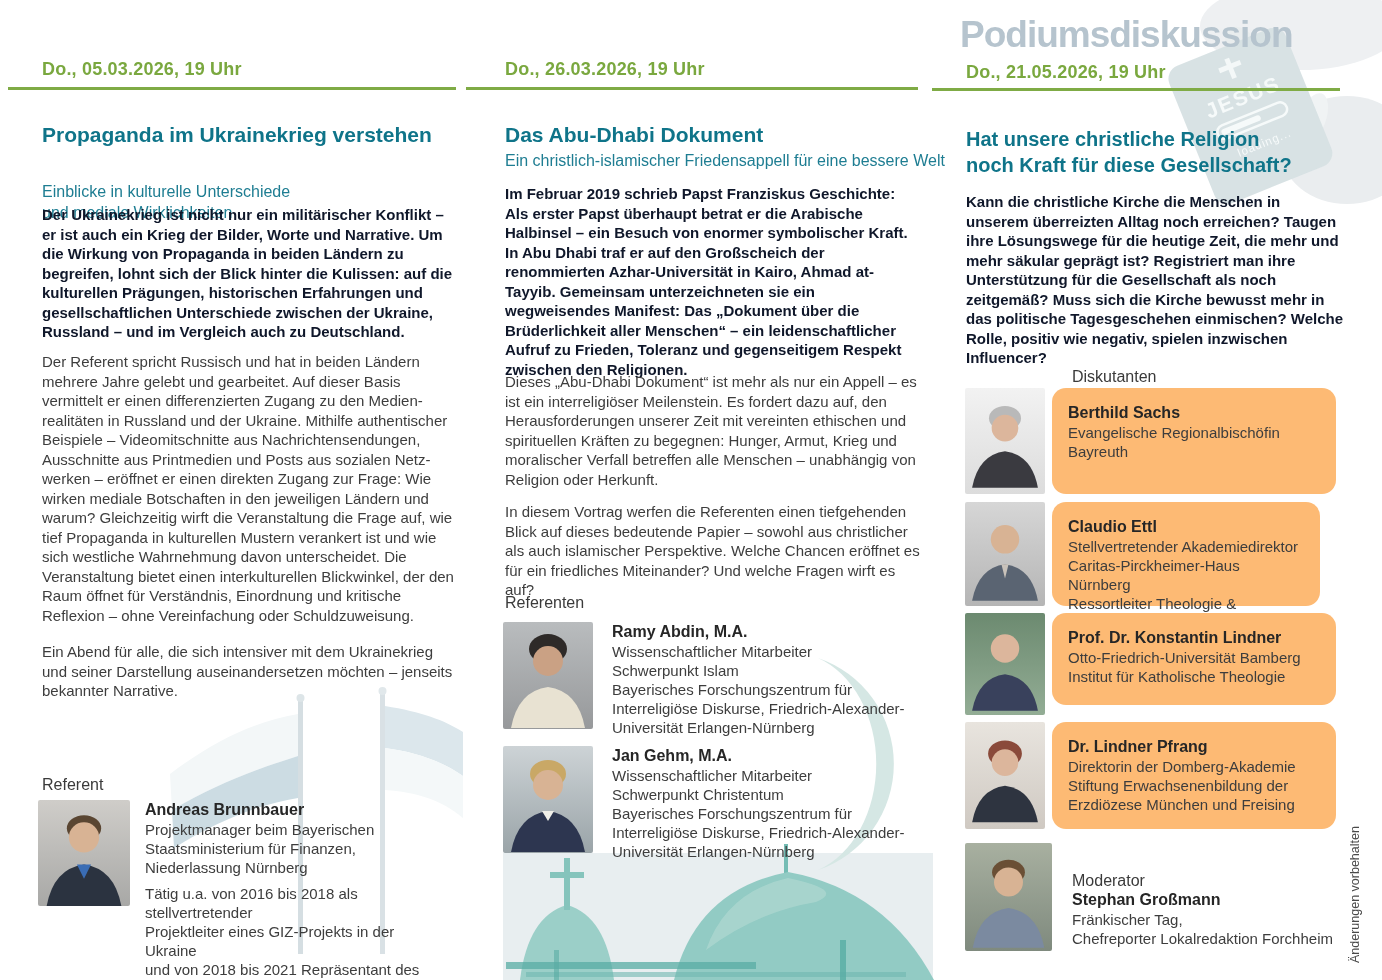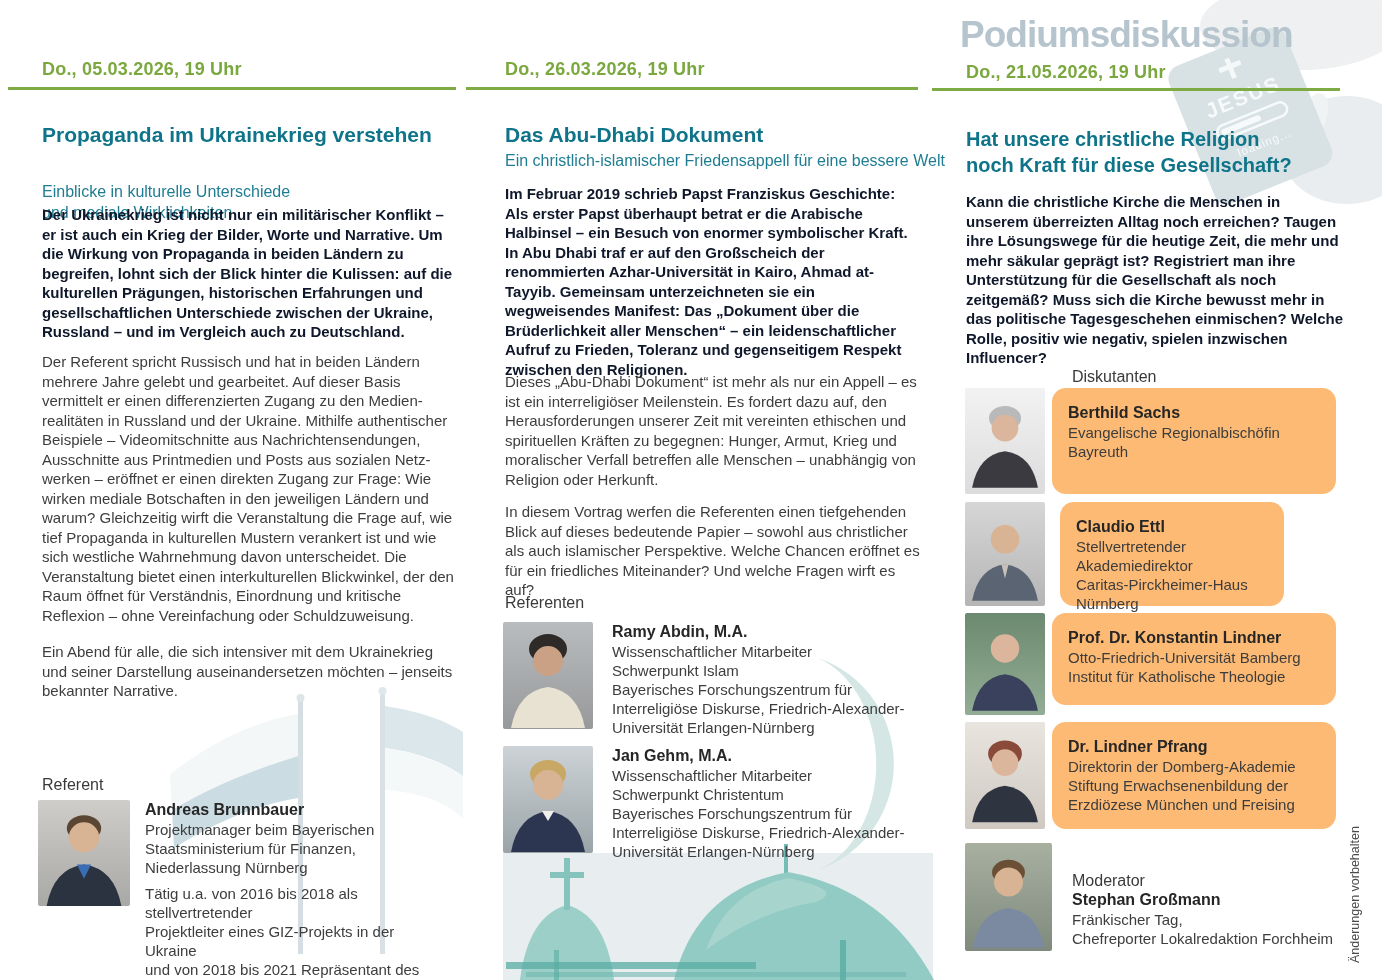--- a/index.html
+++ b/index.html
@@ -163,21 +163,21 @@
 Bayreuth</div>
   </div>
 
   <div class="photo" style="left:965px;top:502px;width:80px;height:104px;background:linear-gradient(#d6d6d6,#b5b5b5);">
     <svg viewBox="0 0 90 105">
         <circle cx="45" cy="36" r="16" fill="#d8b394"></circle>
         <path d="M8 105 Q15 68 45 64 Q75 68 82 105 Z" fill="#5a6472"></path>
         <path d="M41 64 L45 80 L49 64 Z" fill="#c9c2ba"></path>
       </svg>
   </div>
-  <div class="gbox" style="left:1052px;top:502px;width:224px;height:104px;margin-left:8px;">
+  <div class="gbox" style="left:1052px;top:502px;width:268px;height:104px;">
     <div class="pname">Claudio Ettl</div>
     <div class="plines">Stellvertretender Akademiedirektor
 Caritas-Pirckheimer-Haus Nürnberg
 Ressortleiter Theologie &amp; Philosophie</div>
   </div>
 
   <div class="photo" style="left:965px;top:613px;width:80px;height:102px;background:linear-gradient(#6c8a70,#93ad95);">
     <svg viewBox="0 0 90 105">
         <circle cx="45" cy="35" r="16" fill="#dcb69c"></circle>
         <path d="M8 105 Q15 68 45 64 Q75 68 82 105 Z" fill="#39415c"></path>

